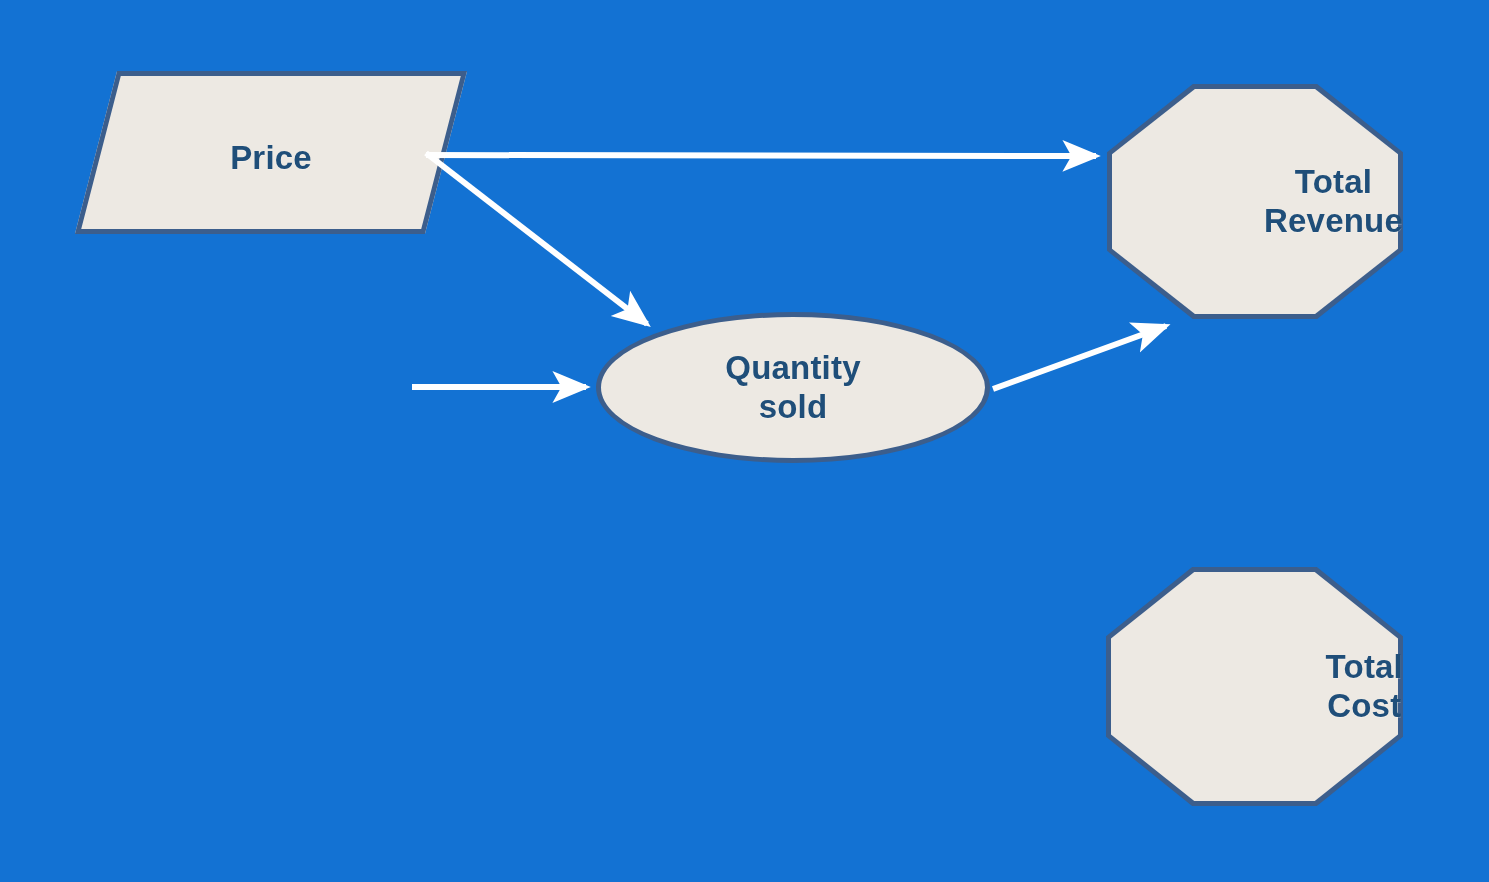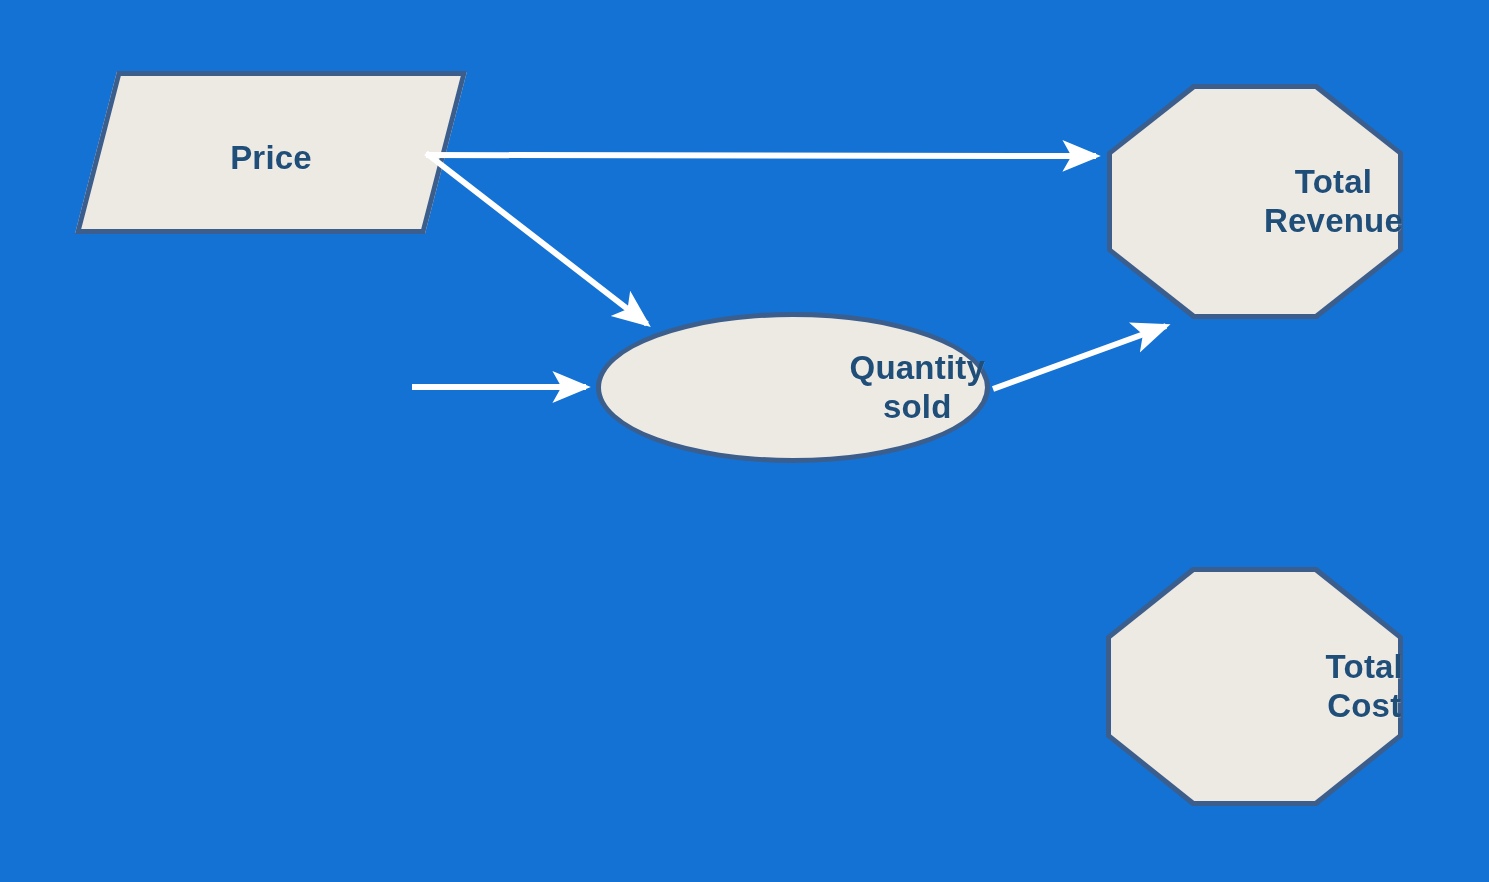--- a/index.html
+++ b/index.html
@@ -83,21 +83,20 @@
   }
 
   
   #node-quantity {
     left: 596px;
     top: 312px;
     width: 394px;
     height: 151px;
     border: 5px solid #3c5e8c;
     border-radius: 50%;
-    justify-content: flex-end;
   }
   #node-quantity .node-label {
     font-size: 33px;
   }
 
   
   .octagon {
     background: transparent;
     justify-content: flex-end;
   }

